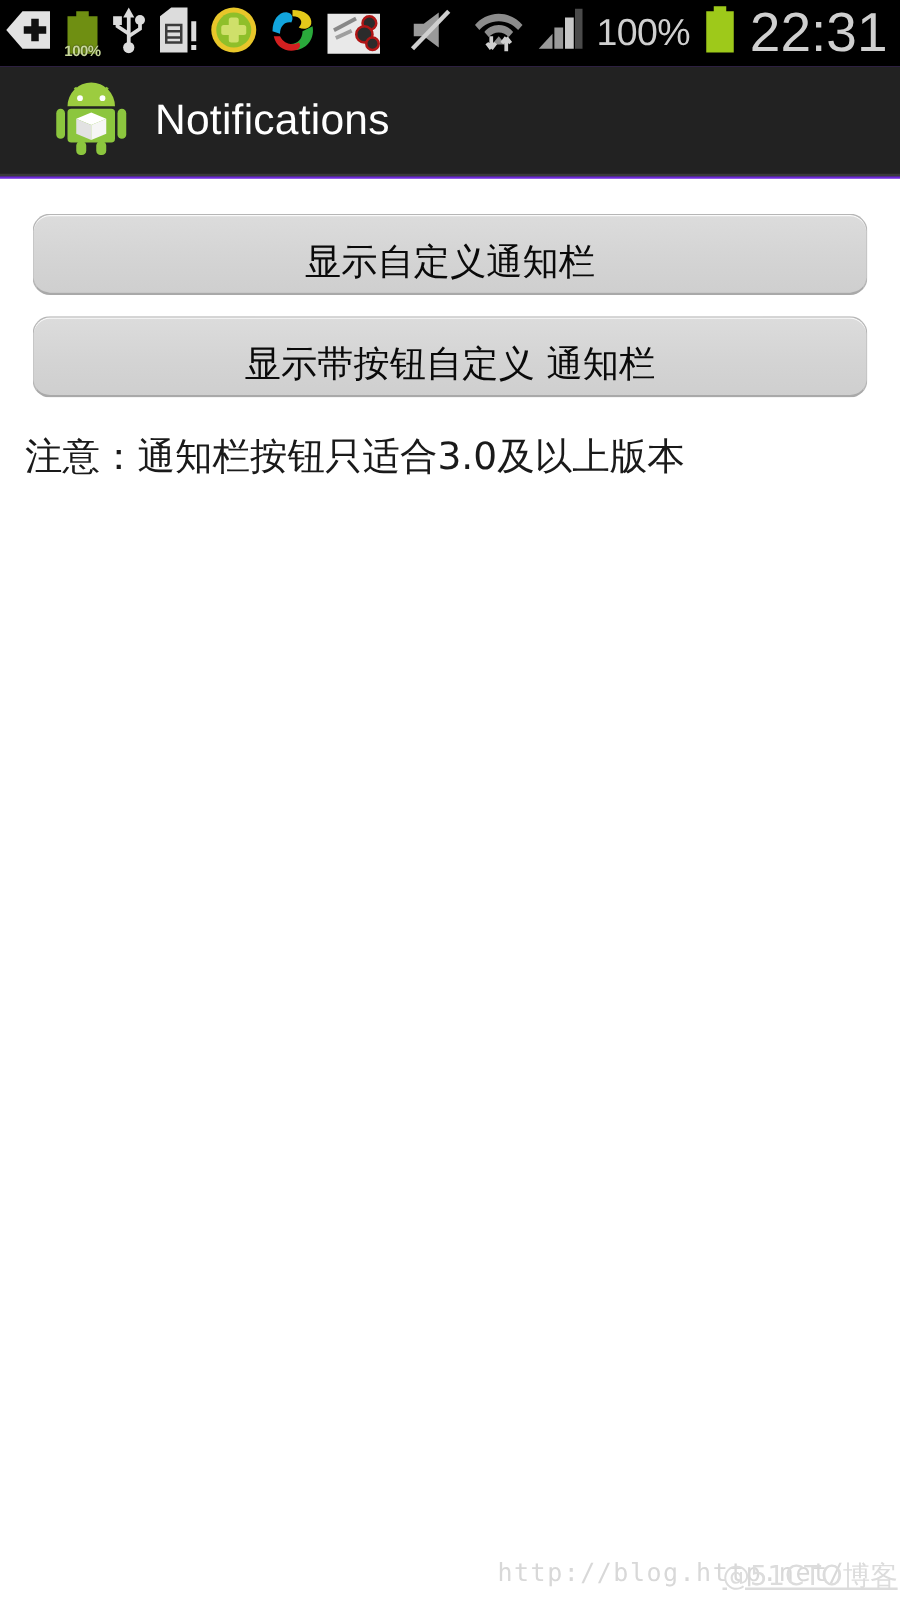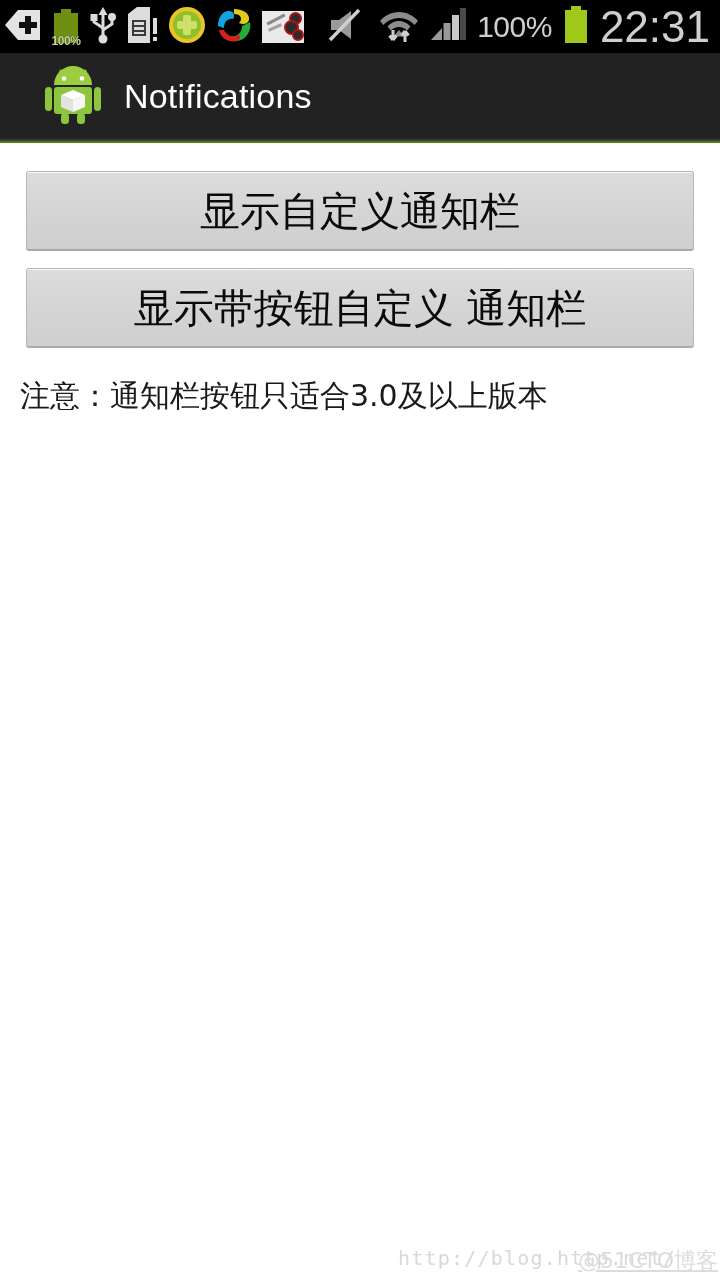--- a/index.html
+++ b/index.html
@@ -9,21 +9,21 @@
     height: 1280px;
     background: #ffffff;
     font-family: "Liberation Sans", "DejaVu Sans", sans-serif;
     overflow: hidden;
   }
 
   #screen {
     position: relative;
     width: 720px;
     height: 1280px;
-    background: #4d7c0f;
+    background: #6d28d9;
   }
 
   
   #status-bar {
     position: absolute;
     top: 0; left: 0;
     width: 720px;
     height: 53px;
     background: #000000;
     display: flex;
@@ -135,27 +135,27 @@
     top: 143px; left: 0;
     width: 720px;
     height: 1137px;
     background: #ffffff;
     padding: 28px 26px 0 26px;
   }
 
   .btn {
     display: block;
     width: 100%;
-    height: 80px;
+    height: 65px;
     background: linear-gradient(to bottom, #dcdcdc 0%, #d4d4d4 55%, #cfcfcf 100%);
     border: 1px solid #b6b6b6;
     border-bottom: 2px solid #a9a9a9;
-    border-radius: 3px;
+    border-radius: 14px;
     color: #0a0a0a;
-    font-size: 40px;
+    font-size: 29px;
     font-family: "DejaVu Sans", "Liberation Sans", sans-serif;
     line-height: 74px;
     text-align: center;
     box-shadow: 0 1px 0 rgba(255,255,255,0.85) inset;
     cursor: pointer;
     white-space: pre;
   }
   #btn-custom-notification { margin-bottom: 17px; }
 
   #note-text {

